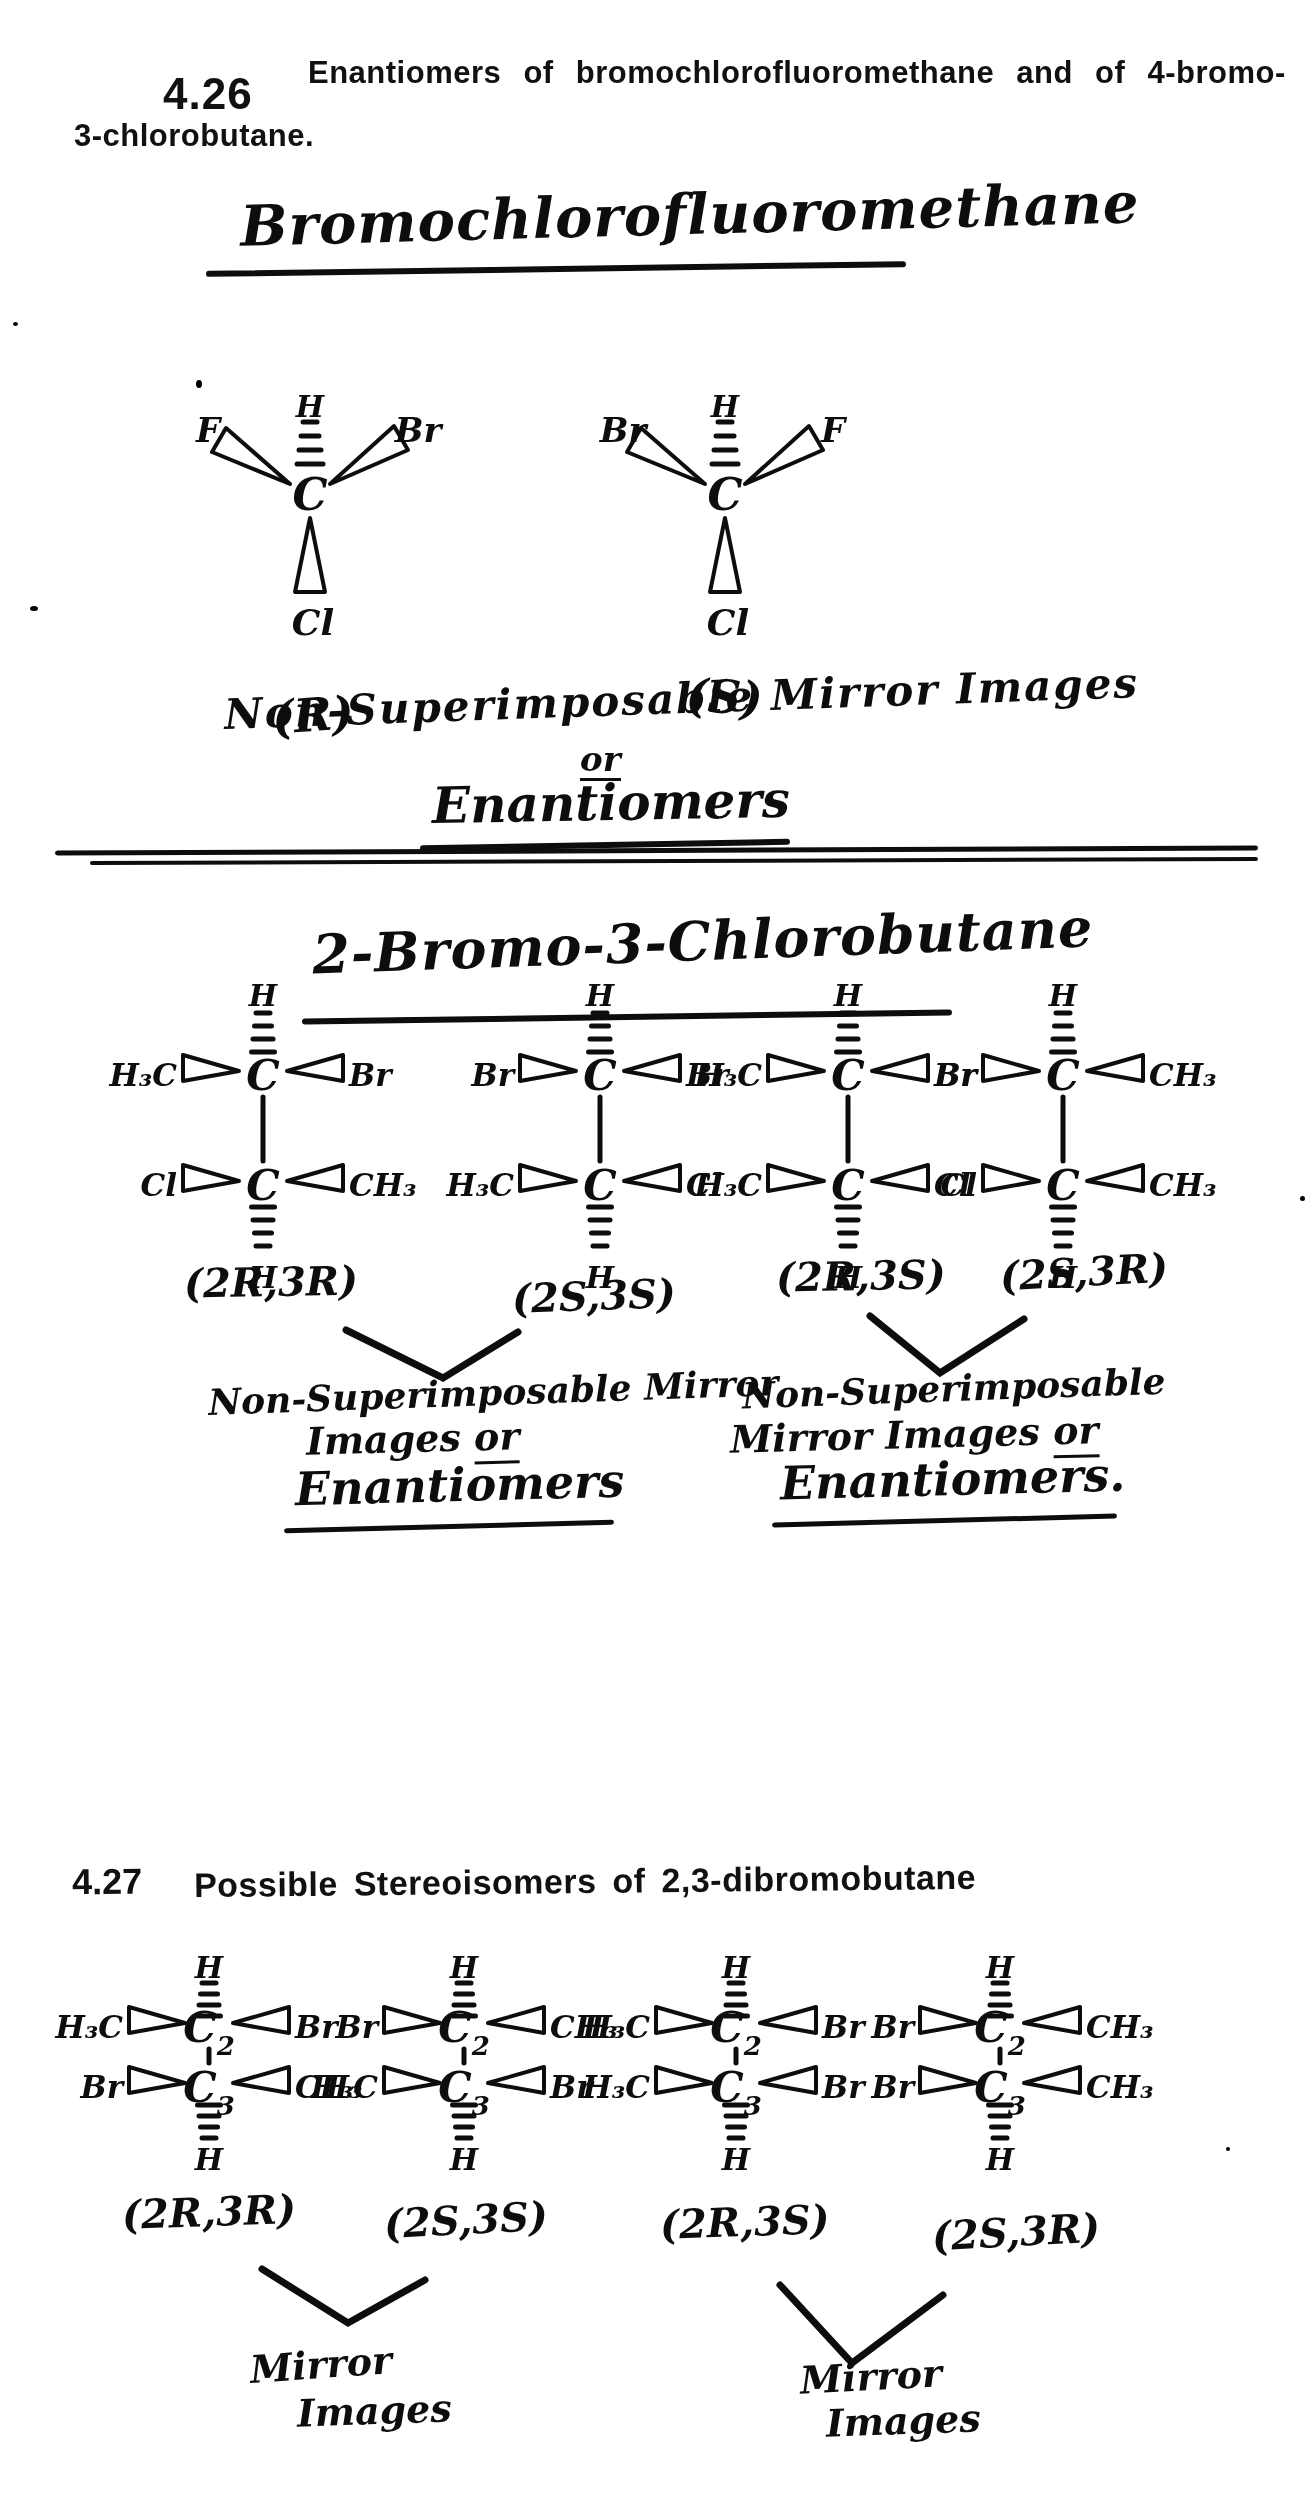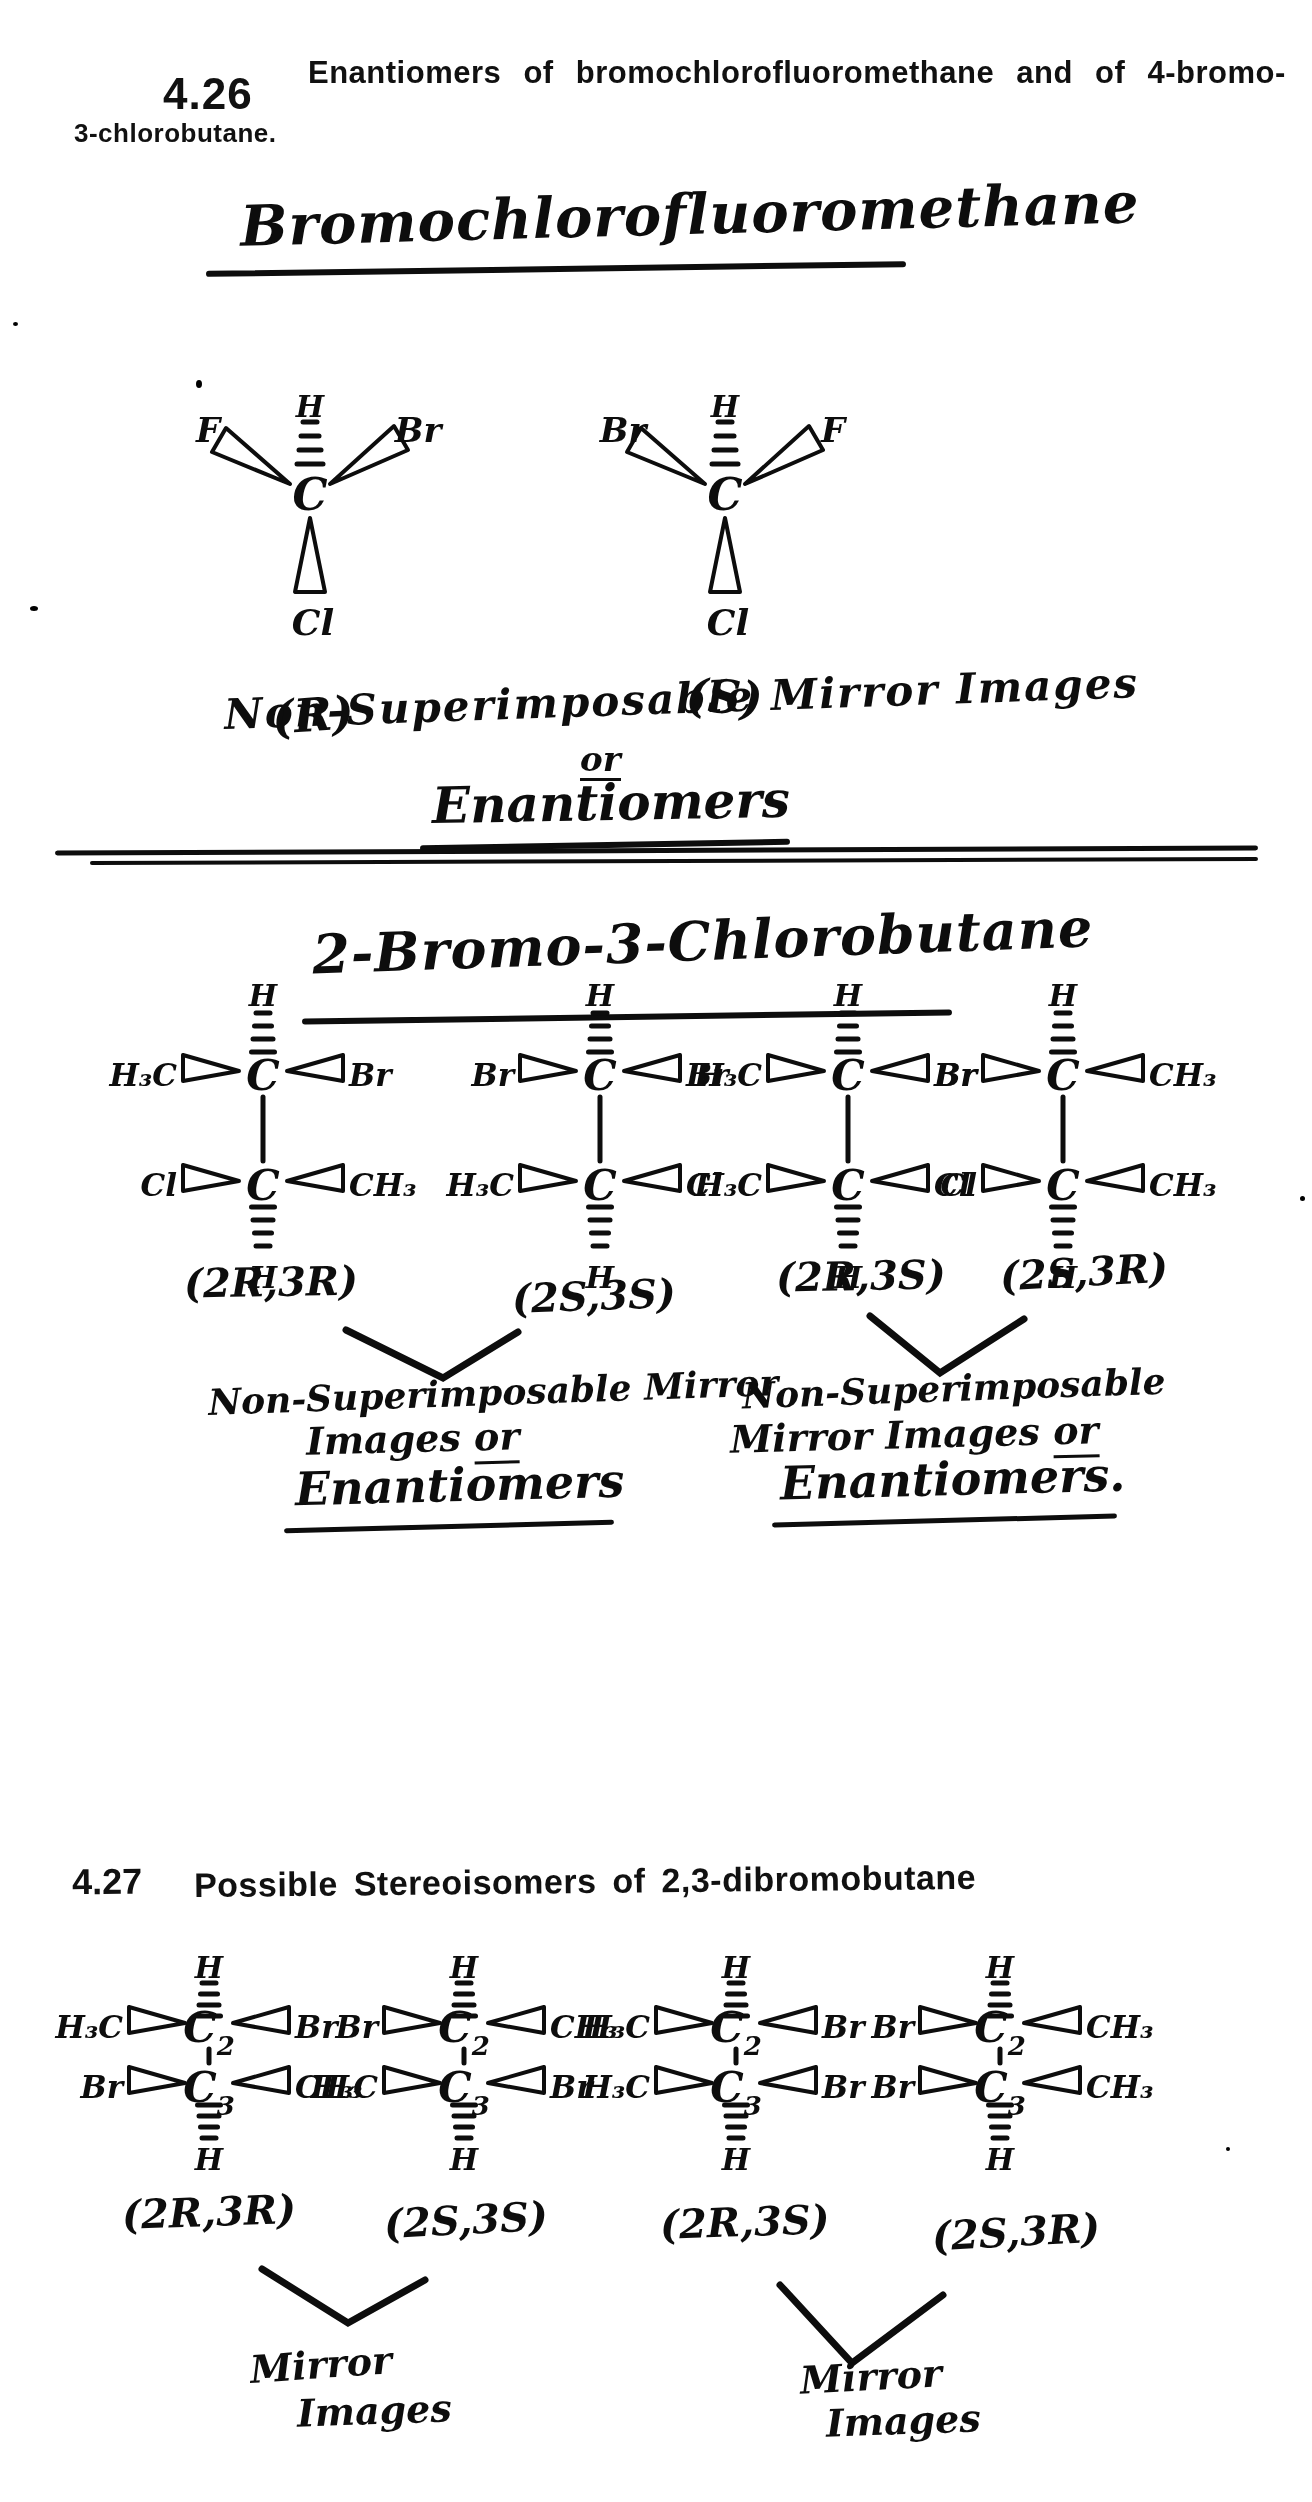--- a/index.html
+++ b/index.html
@@ -14,21 +14,21 @@
   svg.struct,svg.vline{position:absolute;overflow:visible;}
   svg text{font-family:"DejaVu Serif",serif;font-style:italic;font-weight:700;fill:#0d0d0d;}
 </style>
 </head>
 <body>
 
 <div class="page">
 
   <div class="abs print" style="left:163px;top:40px;font-size:44px;letter-spacing:1px;margin-top:32px;">4.26</div>
   <div class="abs print" style="left:308px;top:57px;font-size:31px;letter-spacing:0.5px;word-spacing:13px;">Enantiomers of bromochlorofluoromethane and of 4-bromo-</div>
-  <div class="abs print" style="left:74px;top:120px;font-size:26px;letter-spacing:0.5px;">3-chlorobutane.</div>
+  <div class="abs print" style="left:74px;top:120px;font-size:31px;letter-spacing:0.5px;">3-chlorobutane.</div>
 
   <div class="abs hand" style="left:240px;top:186px;font-size:56px;letter-spacing:1px;transform:rotate(-1.5deg);">Bromochlorofluoromethane</div>
   <div class="rule" style="left:206px;top:266px;width:700px;height:6px;transform:rotate(-0.8deg);"></div>
 
   <svg class="struct" style="left:150px;top:360px" width="320" height="290" viewBox="0 0 320 290">
       <text x="160" y="56.5" font-size="30" text-anchor="middle">H</text>
       <line x1="153" y1="62" x2="167" y2="62" stroke="#0d0d0d" stroke-width="5" stroke-linecap="round"></line>
       <line x1="151" y1="76" x2="169" y2="76" stroke="#0d0d0d" stroke-width="5" stroke-linecap="round"></line>
       <line x1="149" y1="90" x2="171" y2="90" stroke="#0d0d0d" stroke-width="5" stroke-linecap="round"></line>
       <line x1="147" y1="104" x2="173" y2="104" stroke="#0d0d0d" stroke-width="5" stroke-linecap="round"></line>

